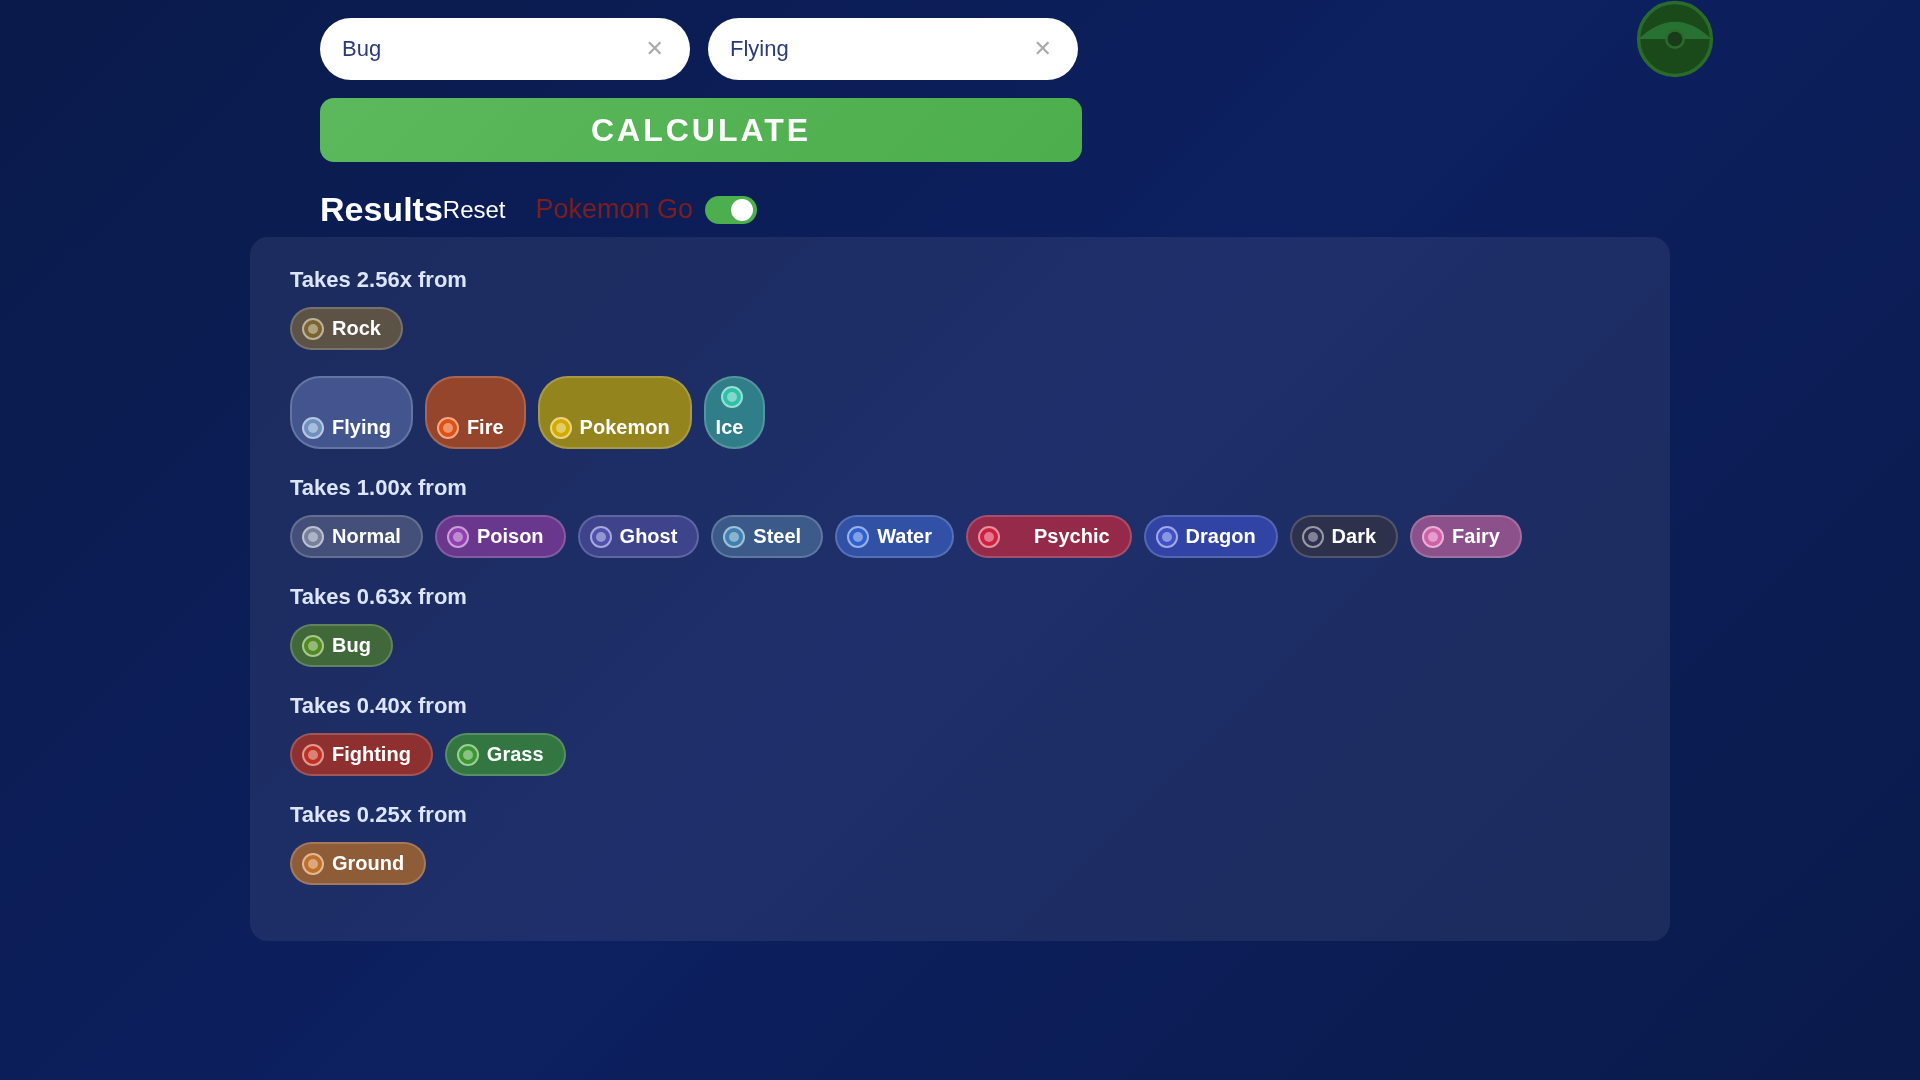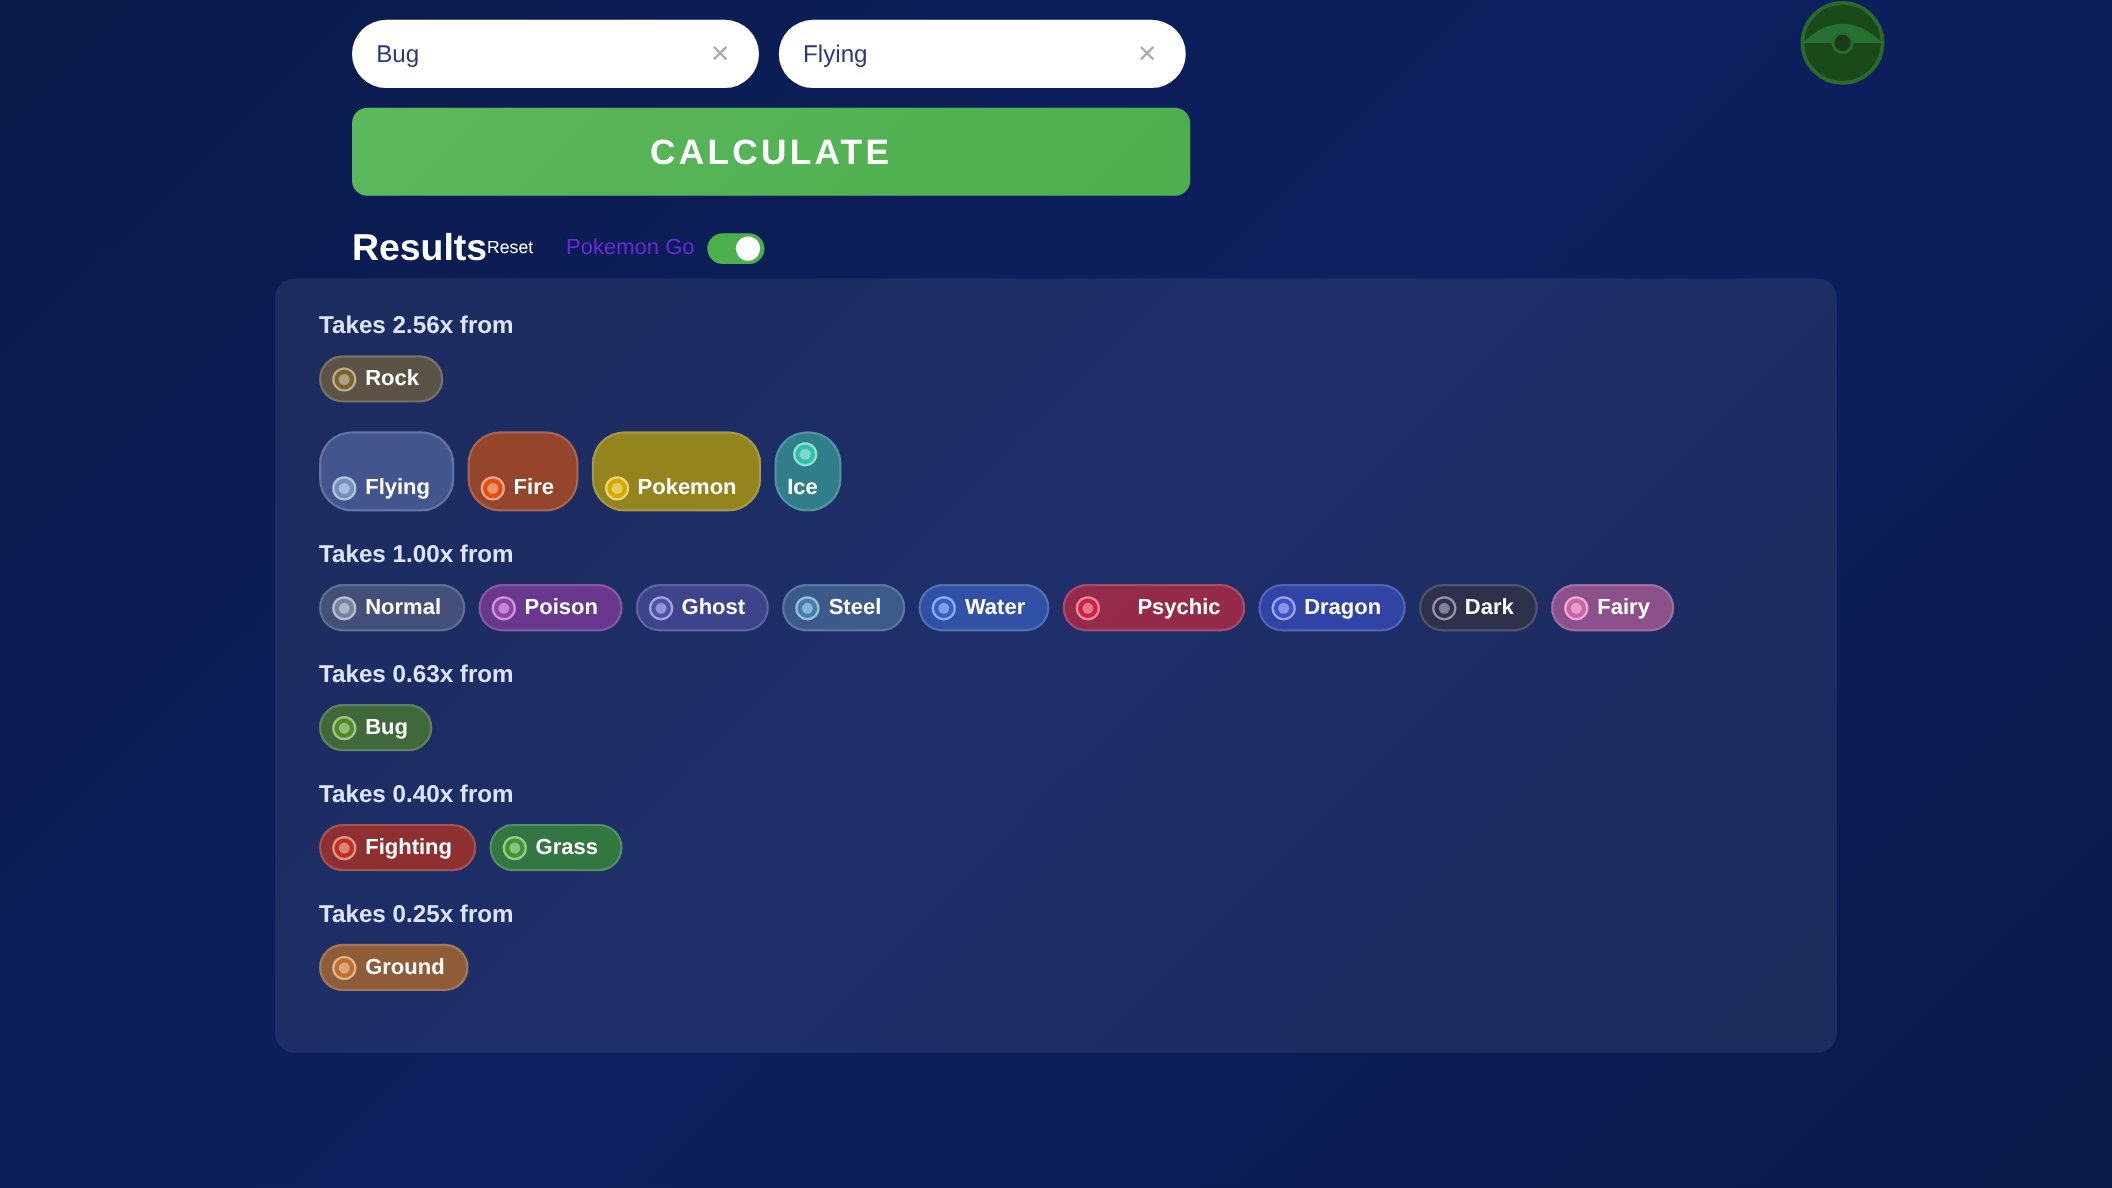--- a/index.html
+++ b/index.html
@@ -59,21 +59,21 @@
     }
 
     .calculate-area {
       padding: 0 320px;
       margin-bottom: 10px;
     }
 
     .calculate-btn {
       width: 100%;
       max-width: 762px;
-      height: 80px;
+      height: 64px;
       background: linear-gradient(135deg, #5cb85c, #4cae4c);
       border: none;
       border-radius: 14px;
       color: #fff;
       font-size: 32px;
       font-weight: 700;
       letter-spacing: 3px;
       cursor: pointer;
       display: block;
     }
@@ -87,31 +87,31 @@
     .results-title {
       font-size: 34px;
       font-weight: 700;
       color: #fff;
     }
 
     .reset-btn {
       background: none;
       border: none;
       color: #fff;
-      font-size: 16px;
+      font-size: 24px;
       cursor: pointer;
       text-decoration: none;
     }
 
     .pokemon-go-toggle {
       display: flex;
       align-items: center;
       gap: 12px;
-      font-size: 20px;
-      color: #6d28d9;
+      font-size: 27px;
+      color: #7f1d1d;
     }
 
     .toggle-switch {
       width: 52px;
       height: 28px;
       background: #4cae4c;
       border-radius: 14px;
       position: relative;
       cursor: pointer;
     }

